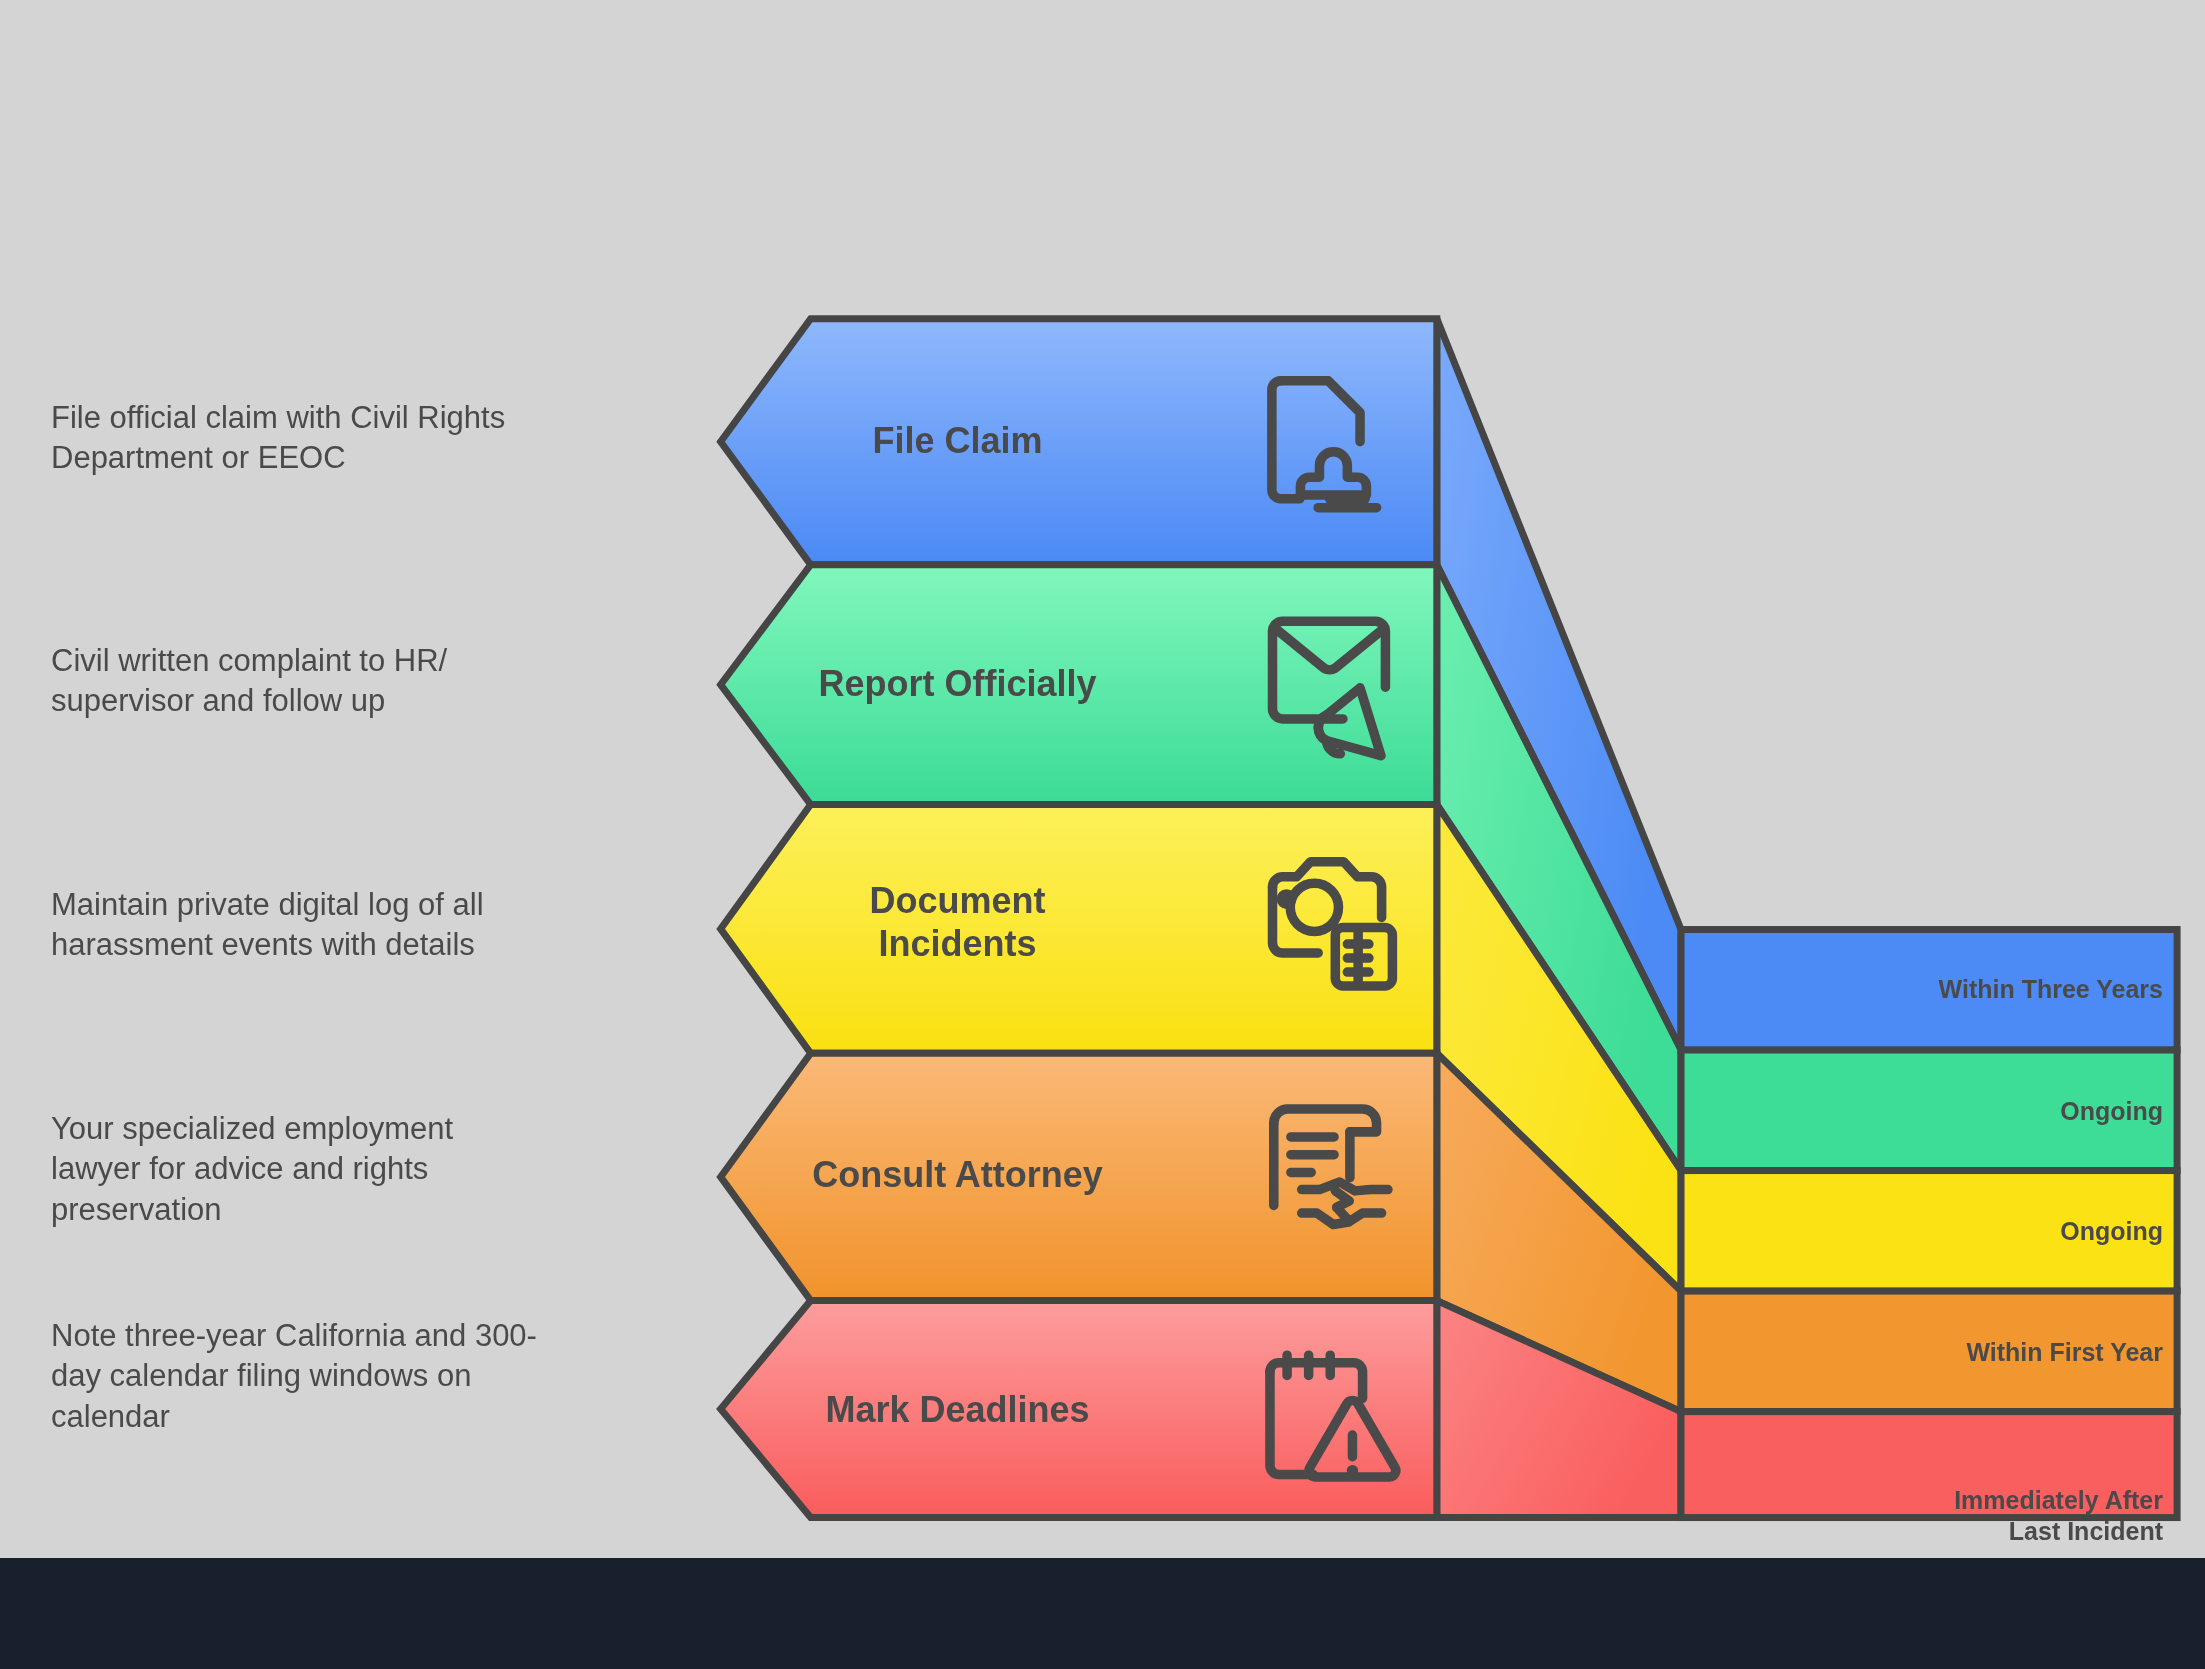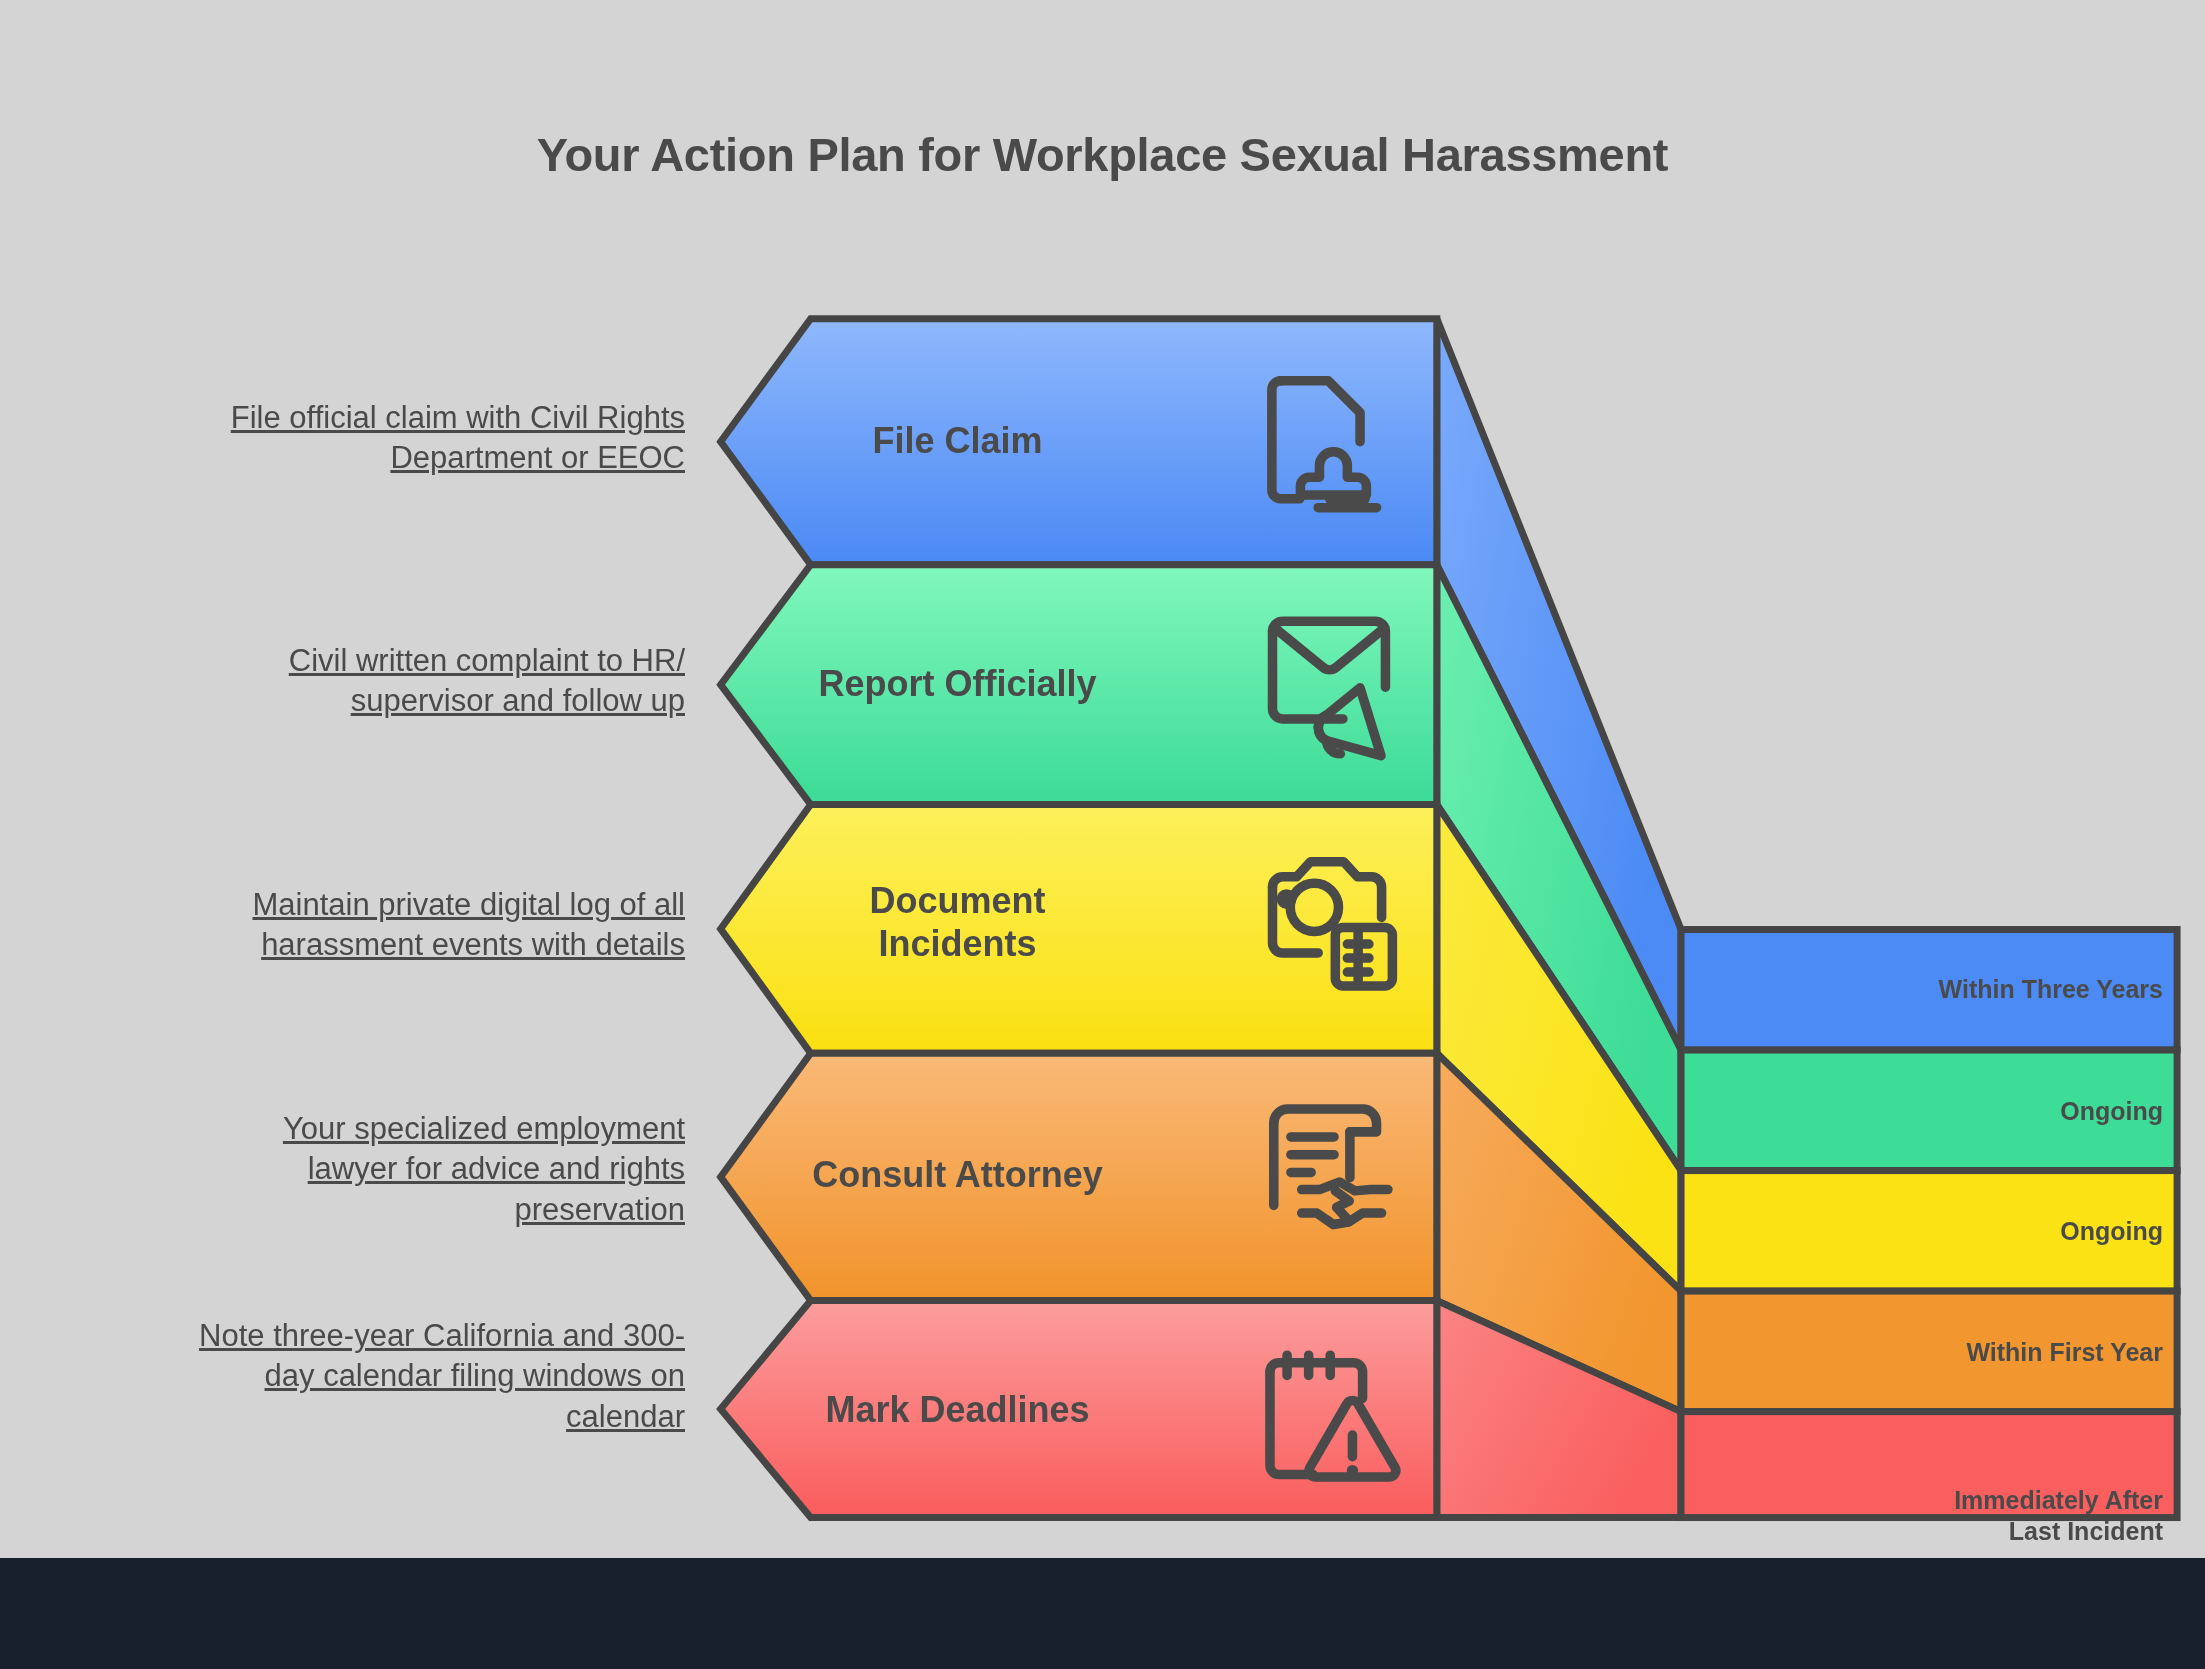--- a/index.html
+++ b/index.html
@@ -18,27 +18,25 @@
     left:0;right:0;top:127px;
     text-align:center;
     font-size:47px;
     font-weight:bold;
     color:#4a4a4a;
     letter-spacing:-0.3px;
   }
 
   .desc{
     position:absolute;
-    text-align:right;
     color:#4a4a4a;
     font-size:31px;
     line-height:1.30;
     width:634px;
     left:51px;
-    text-decoration:underline;
   }
 
   .steplabel{
     position:absolute;
     text-align:center;
     font-weight:bold;
     color:#4a4a4a;
     font-size:36px;
     line-height:1.20;
     width:571px;
@@ -175,21 +173,20 @@
     <g fill="none" stroke="#4a4a4a" stroke-width="15" stroke-linecap="round" stroke-linejoin="round">
       <path d="M2002,2162 a14,14 0 0 1 14,-14 h118 a14,14 0 0 1 14,14 v42"></path>
       <path d="M2002,2162 v148 a14,14 0 0 0 14,14 h54"></path>
       <path d="M2029,2136 v32 M2063,2136 v32 M2097,2136 v32"></path>
       <path d="M2123,2213 l-58,100 a10,10 0 0 0 9,15 h116 a10,10 0 0 0 9,-15 l-58,-100 a10,10 0 0 0 -18,0 z"></path>
       <path d="M2132,2262 v34"></path>
       <circle cx="2132" cy="2318" r="9" fill="#4a4a4a" stroke="none"></circle>
     </g>
   </svg>
 
-  <div class="title">Your Action Plan for Workplace Sexual Harassment</div>
 
   <div class="desc" style="top:398px;">
     <div>File official claim with Civil Rights</div>
     <div>Department or EEOC</div>
   </div>
 
   <div class="desc" style="top:641px;">
     <div>Civil written complaint to HR/</div>
     <div>supervisor and follow up</div>
   </div>

